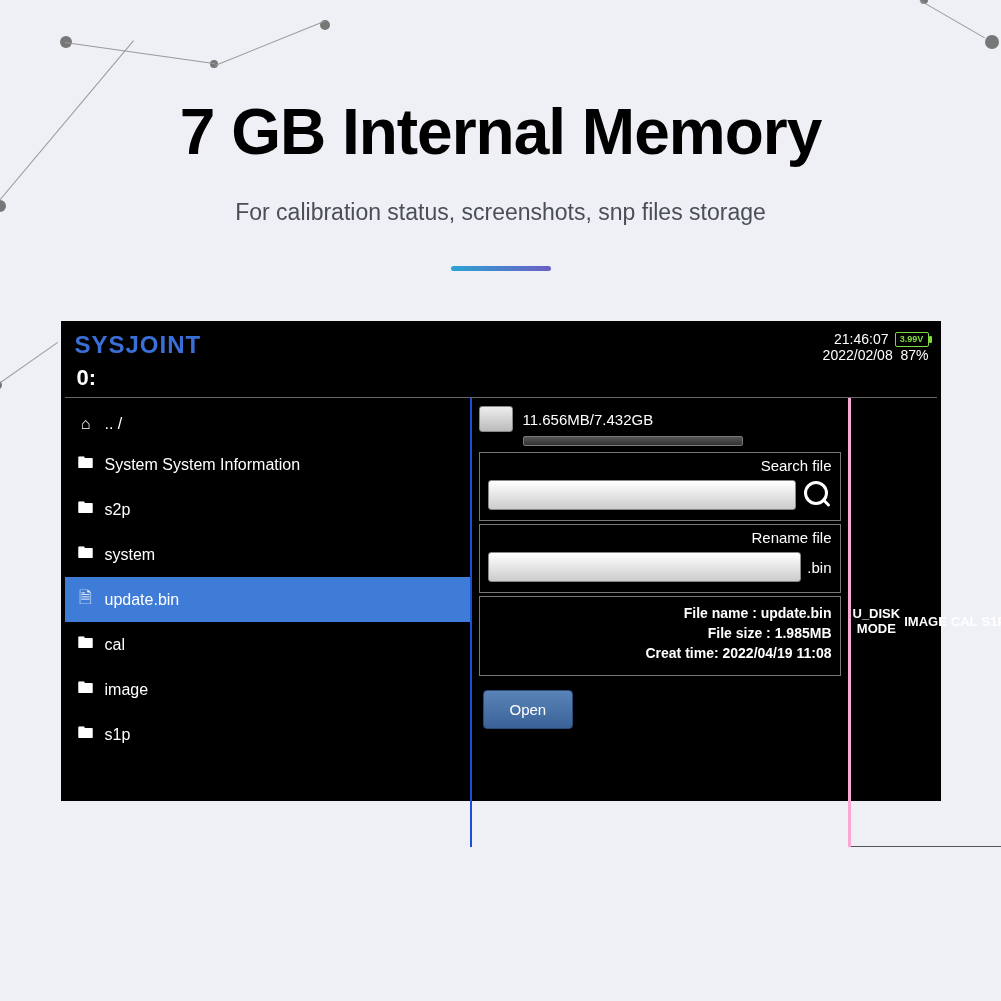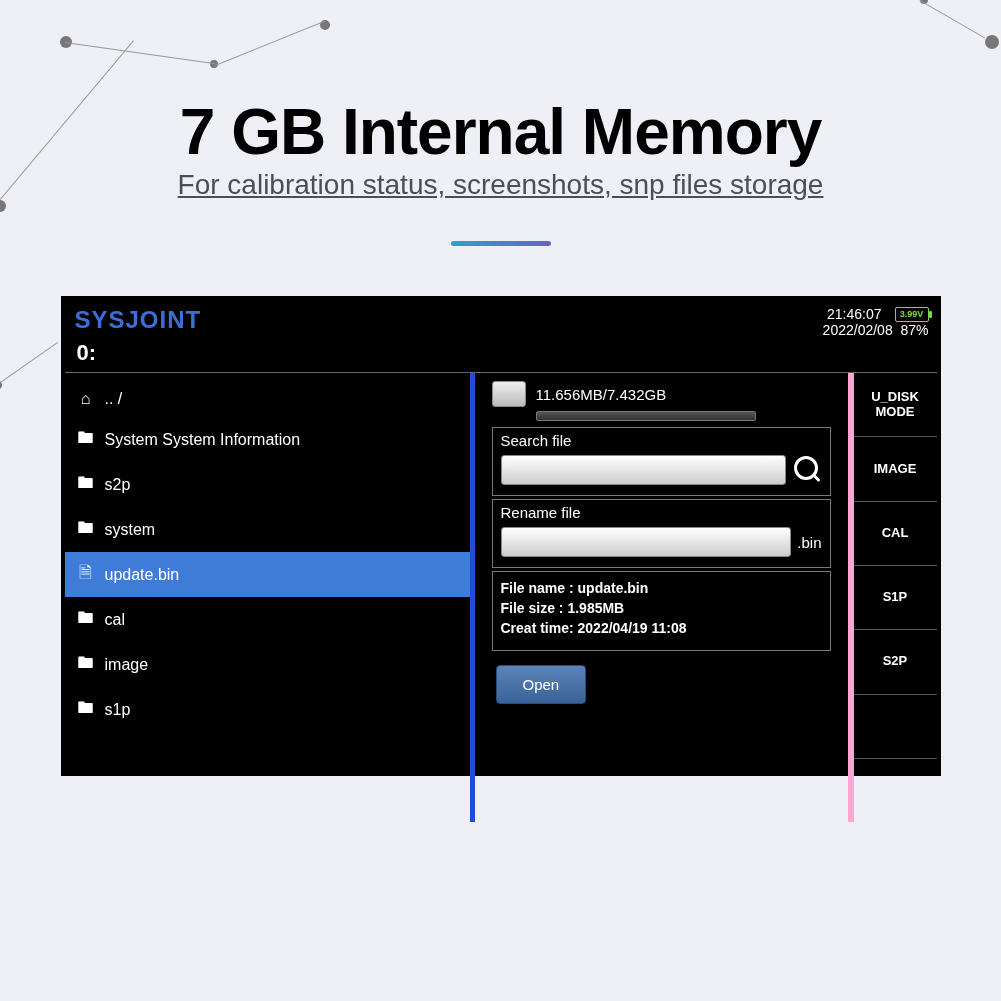--- a/index.html
+++ b/index.html
@@ -20,23 +20,23 @@
     padding-top: 95px;
     position: relative;
   }
   .hero h1 {
     font-size: 64px;
     font-weight: 700;
     color: #000000;
     letter-spacing: -1px;
   }
   .hero p {
-    font-size: 28px;
+    margin-top: 30px;
+    font-size: 23px;
     color: #4a4f57;
-    text-decoration: underline;
   }
   .accent {
     width: 100px;
     height: 5px;
     margin: 40px auto 0;
     background: linear-gradient(90deg, #2aa3d1, #6b5fc6);
     border-radius: 3px;
   }
 
   .device {
@@ -60,43 +60,43 @@
     font-weight: 700;
     letter-spacing: 1px;
     color: #3a6fd8;
   }
   .statusbar-right {
     margin-left: auto;
     text-align: right;
     font-size: 14px;
     line-height: 1.15;
   }
-  .battery-row { display: flex; align-items: center; justify-content: flex-end; gap: 13px; }
+  .battery-row { display: flex; align-items: center; justify-content: flex-end; gap: 6px; }
   .batt {
     width: 34px; height: 15px; border: 1px solid #7ddc3c; border-radius: 2px; position: relative;
     display: flex; align-items: center; justify-content: center;
     font-size: 9px; color: #7ddc3c; font-weight: bold;
   }
   .batt::after { content: ""; position: absolute; right: -4px; top: 3px; width: 3px; height: 7px; background: #7ddc3c; border-radius: 1px; }
 
   .path-row {
     padding: 0 12px 6px;
     font-size: 22px;
     font-weight: 600;
   }
   .content {
     display: flex;
     height: 450px;
     border-top: 1px solid #666;
   }
   .sidepanel {
     width: 89px;
-    border-left: 6px solid #f9a8d4;
-    display: flex;
-    flex-direction: column;
+    border-left: 3px solid #f9a8d4;
+    display: flex;
+    flex-direction: row;
   }
   .side-btn {
     flex: 1;
     border-bottom: 1px solid #555;
     display: flex;
     align-items: center;
     justify-content: center;
     text-align: center;
     font-size: 13px;
     font-weight: 600;
@@ -116,23 +116,24 @@
     gap: 10px;
     padding: 9px 12px;
     font-size: 16px;
     cursor: pointer;
   }
   .fileitem.sel { background: #3e7cd8; }
   .fico { width: 18px; text-align: center; filter: brightness(1.3); }
 
   .detailcol {
     flex: 1;
-    border-left: 5px solid #1d4ed8;
-    padding: 8px 17px;
+    border-left: 2px solid #1d4ed8;
+    padding: 8px 7px;
     font-size: 15px;
+    text-align: right;
   }
   .disk-row { display: flex; align-items: center; gap: 10px; margin-bottom: 6px; }
   .disk-icon {
     width: 34px; height: 26px;
     background: linear-gradient(#eee, #bbb);
     border-radius: 3px;
     border: 1px solid #888;
   }
   .disk-bar {
     width: 220px; height: 10px;

